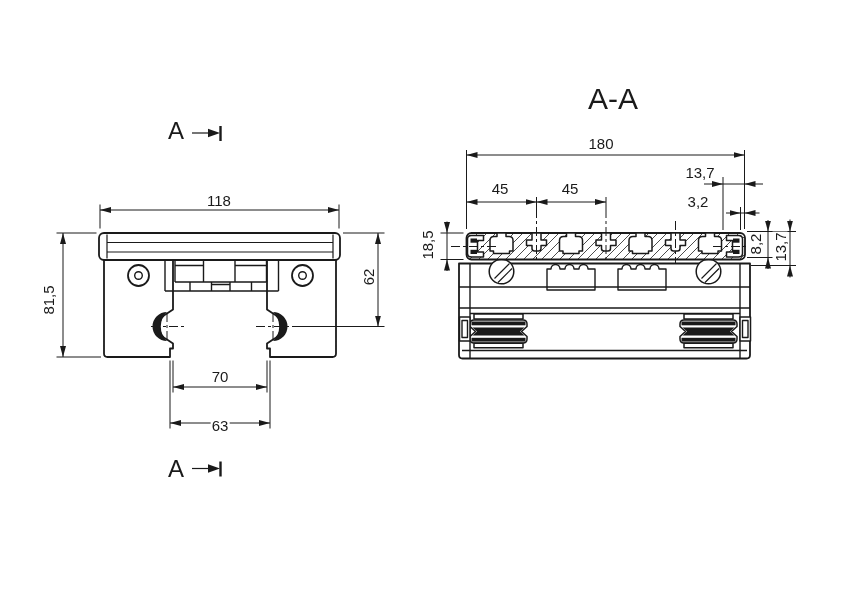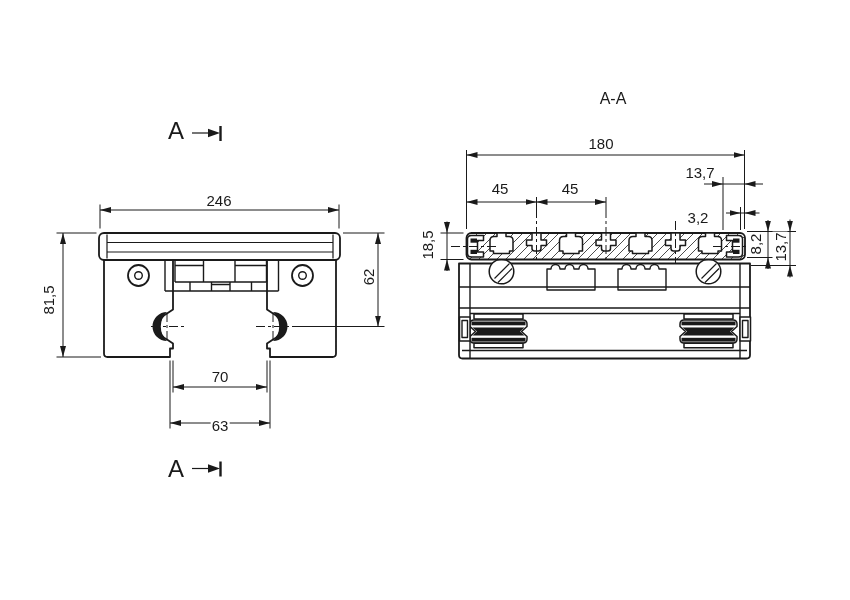--- a/index.html
+++ b/index.html
@@ -3,21 +3,21 @@
 <meta charset="utf-8">
 <style>
   html,body{margin:0;padding:0;background:#fff;}
   #stage{position:relative;width:850px;height:600px;background:#fff;overflow:hidden;
          font-family:"Liberation Sans", sans-serif;color:#1a1a1a;}
   svg{position:absolute;left:0;top:0;}
   .lbl{position:absolute;transform:translate(-50%,-50%);font-size:15px;line-height:1;
        white-space:nowrap;color:#1a1a1a;background:#fff;padding:0 1px;}
   .lbl.rot{transform:translate(-50%,-50%) rotate(-90deg);}
   .lbl.big{font-size:24px;}
-  .lbl.title{font-size:16px;}
+  .lbl.title{font-size:30px;}
   
   .o  {stroke:#1a1a1a;stroke-width:1.8;fill:none;stroke-linejoin:round;stroke-linecap:round;}
   .o2 {stroke:#1a1a1a;stroke-width:1.4;fill:none;stroke-linejoin:round;}
   .o3 {stroke:#1a1a1a;stroke-width:1.2;fill:none;}
   .dim{stroke:#1a1a1a;stroke-width:1;fill:none;}
   .cl {stroke:#1a1a1a;stroke-width:1;fill:none;stroke-dasharray:9 3 3 3;}
   .wfill{fill:#ffffff;stroke:#1a1a1a;stroke-width:1.5;stroke-linejoin:round;}
   .bfill{fill:#1a1a1a;stroke:none;}
 </style>
 </head>
@@ -187,30 +187,30 @@
       <path class="dim" d="M768,220 V231.5" marker-end="url(#arr)"></path>
       <path class="dim" d="M768,269 V257.5" marker-end="url(#arr)"></path>
       <path class="dim" d="M790,231.5 V265.5"></path>
       <path class="dim" d="M790,219.5 V231.5" marker-end="url(#arr)"></path>
       <path class="dim" d="M790,277.5 V265.5" marker-end="url(#arr)"></path>
     </g>
   </g>
 </svg>
 
 <div class="lbl big" style="left:176px;top:131px;">A</div>
-<div class="lbl" style="left:219px;top:200px;">246</div>
+<div class="lbl" style="left:219px;top:200px;">118</div>
 <div class="lbl rot" style="left:48px;top:300px;">81,5</div>
 <div class="lbl rot" style="left:368px;top:277px;">62</div>
 <div class="lbl" style="left:220px;top:376px;">70</div>
 <div class="lbl" style="left:220px;top:425px;">63</div>
 <div class="lbl big" style="left:176px;top:469px;">A</div>
 
 <div class="lbl title" style="left:613px;top:99px;">A-A</div>
 <div class="lbl" style="left:601px;top:143px;">180</div>
 <div class="lbl" style="left:500px;top:188px;">45</div>
 <div class="lbl" style="left:570px;top:188px;">45</div>
 <div class="lbl" style="left:700px;top:172px;">13,7</div>
-<div class="lbl" style="left:698px;top:201px;margin-top:16px;">3,2</div>
+<div class="lbl" style="left:698px;top:201px;">3,2</div>
 <div class="lbl rot" style="left:427px;top:245px;">18,5</div>
 <div class="lbl rot" style="left:755px;top:244px;">8,2</div>
 <div class="lbl rot" style="left:780px;top:247px;">13,7</div>
 
 </div>
 
 </body></html>

